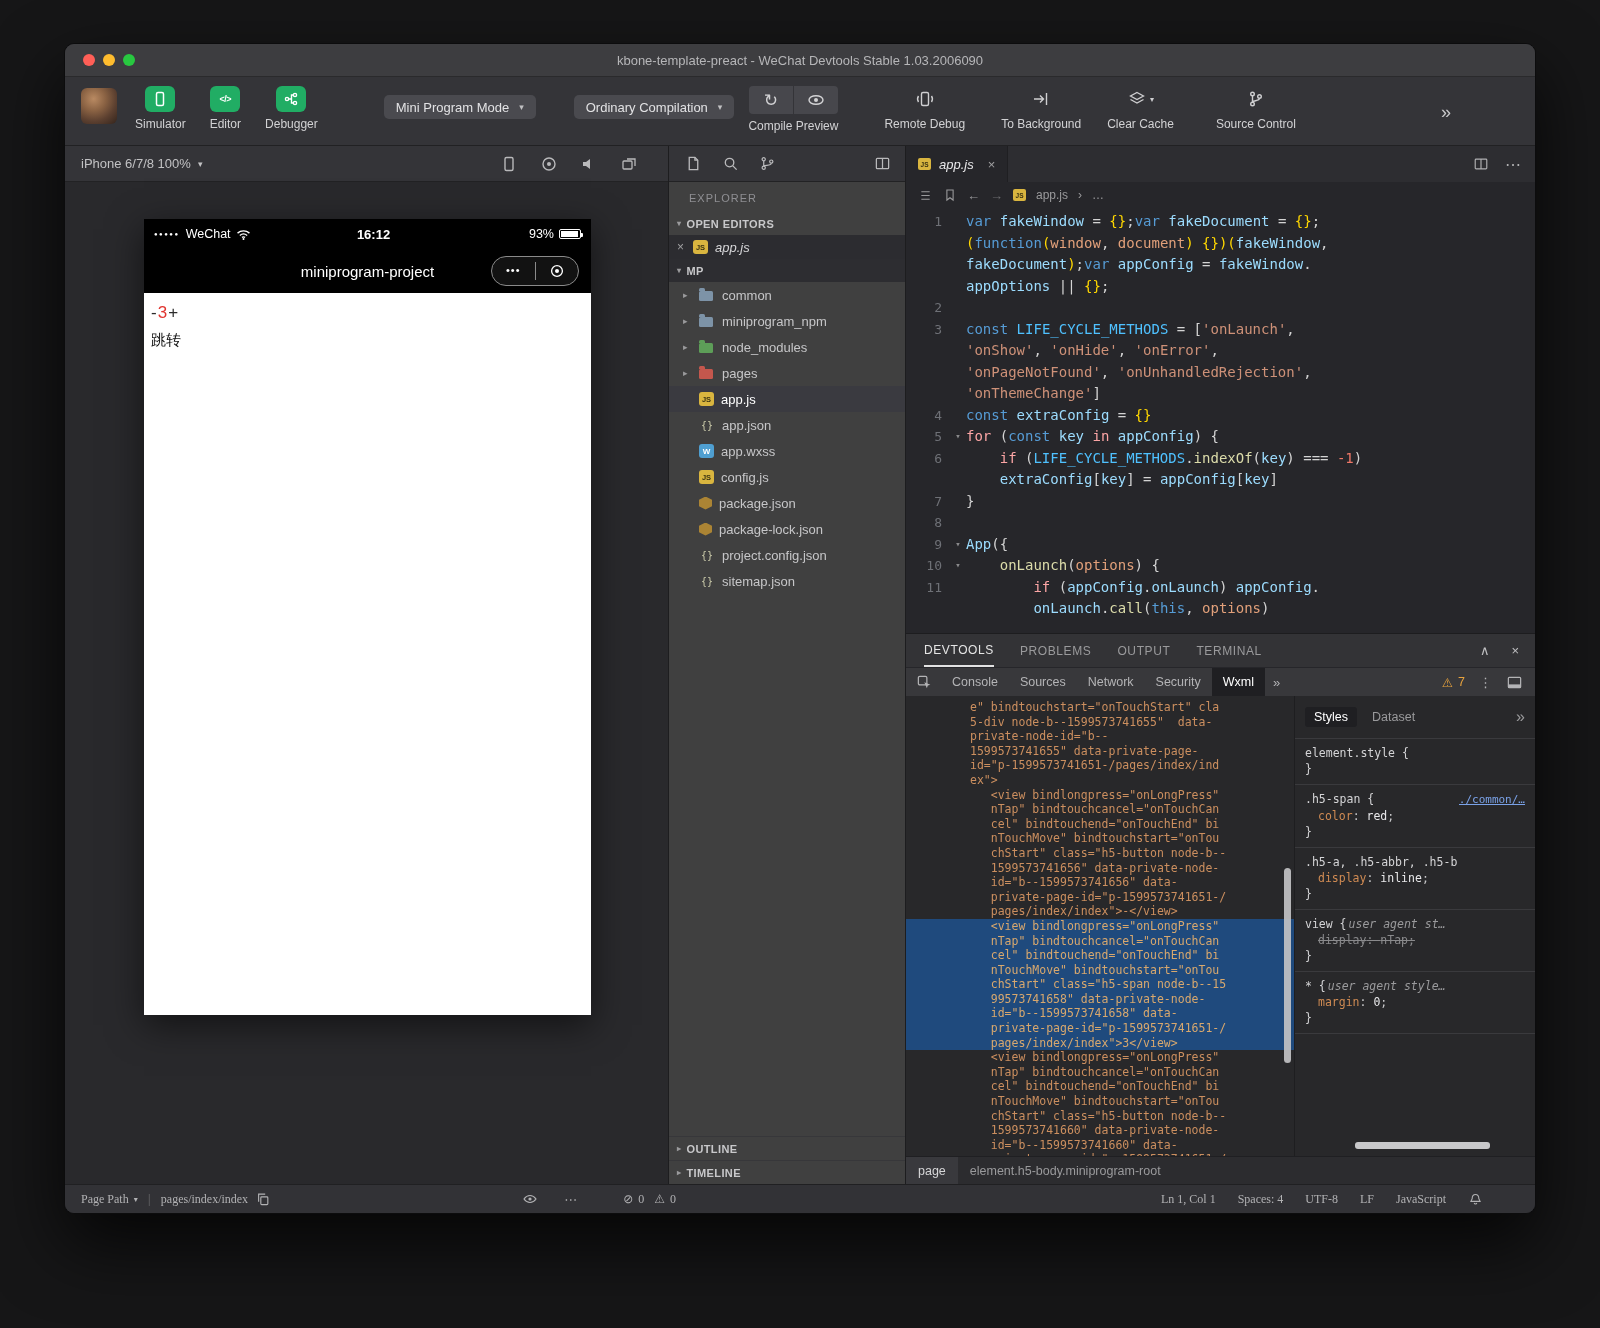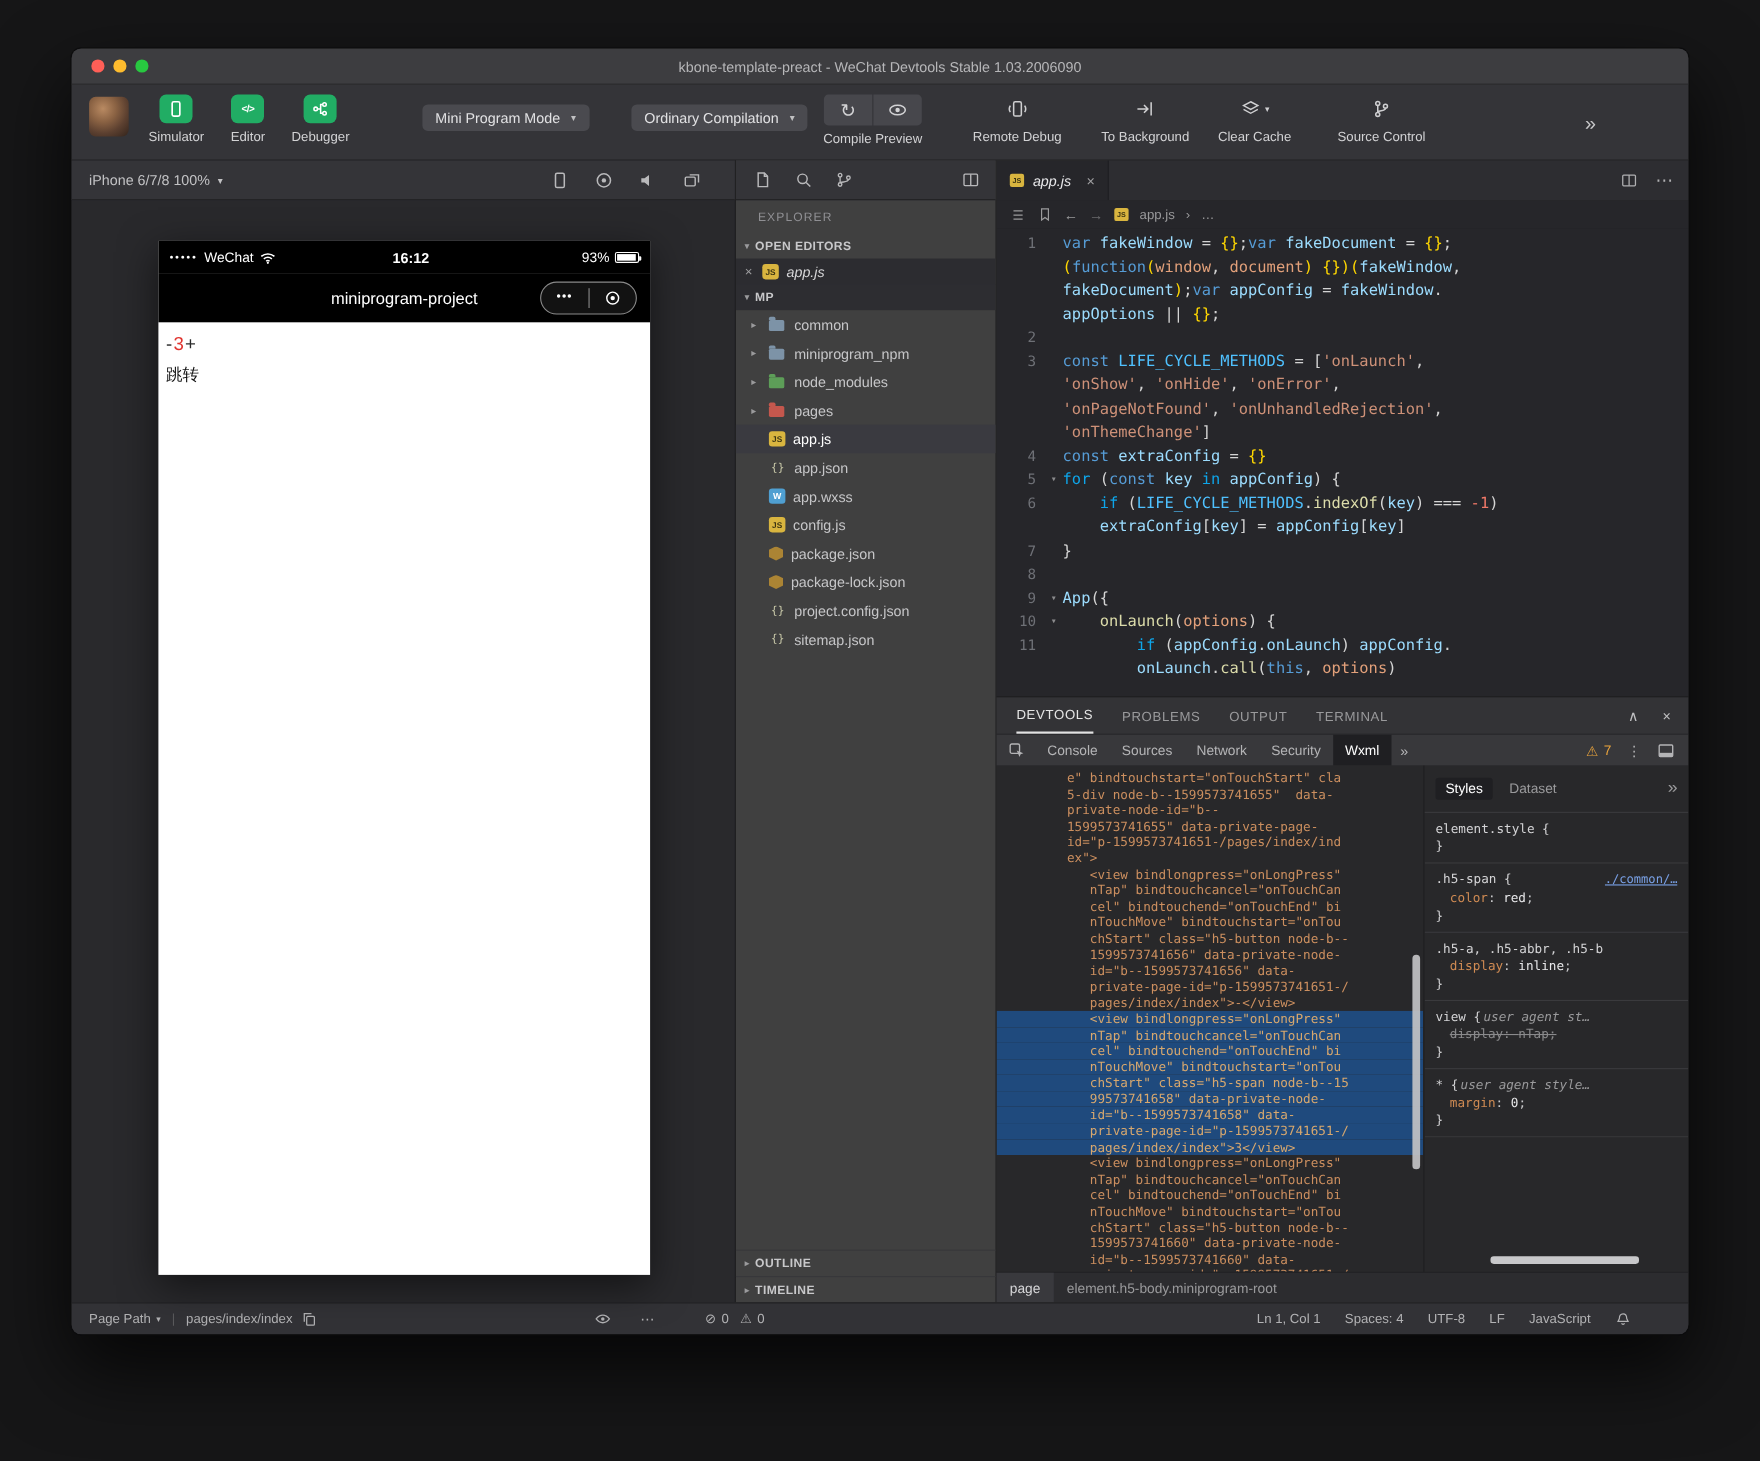--- a/index.html
+++ b/index.html
@@ -37,21 +37,21 @@
   
   .main { flex:1; display:flex; min-height:0;}
 
   
   .sim-panel { width:604px; background:#29292c; border-right:1px solid #1d1d1f; display:flex; flex-direction:column;}
   .panel-topbar { height:36px; background:#343438; border-bottom:1px solid #222224; display:flex; align-items:center; padding:0 16px; flex:0 0 auto;}
   .device-label { color:#c2c2c4; font-size:13px; display:flex; gap:7px; align-items:center;}
   .device-label .caret{font-size:9px;}
   .sim-icons { margin-left:auto; margin-right:14px; display:flex; gap:22px; align-items:center;}
   .sim-body { flex:1; position:relative;}
-  .phone { position:absolute; left:79px; top:37px; width:447px; height:940px; background:#fff; box-shadow:0 10px 34px rgba(0,0,0,.55);}
+  .phone { position:absolute; left:79px; top:37px; width:447px; height:796px; background:#fff; box-shadow:0 10px 34px rgba(0,0,0,.55);}
   .p-status { height:30px; background:#000; color:#fff; display:flex; align-items:center; padding:0 10px; font-size:12.5px;}
   .p-status .dots{ font-size:6px; letter-spacing:1.5px; margin-right:6px;}
   .p-status .time{ position:absolute; left:12px; right:0; text-align:center; font-weight:bold; font-size:13px;}
   .p-status{ position:relative;}
   .p-right { margin-left:auto; display:flex; align-items:center; gap:5px; z-index:1;}
   .battery { width:22px; height:10px; border:1px solid #fff; border-radius:2px; position:relative;}
   .battery::before{content:""; position:absolute; left:1px; top:1px; bottom:1px; width:86%; background:#fff;}
   .battery::after{content:""; position:absolute; right:-3px; top:2.5px; width:2px; height:4px; background:#fff; border-radius:0 1px 1px 0;}
   .p-nav { height:44px; background:#000; position:relative; display:flex; align-items:center; justify-content:center;}
   .p-title { color:#fff; font-size:15px;}
@@ -104,21 +104,21 @@
   .tab-right { margin-left:auto; display:flex; align-items:center; gap:16px; margin-right:14px; color:#b0b0b2;}
   .crumb-row { height:26px; background:#26262a; display:flex; align-items:center; gap:10px; padding:0 12px; color:#9a9a9c; font-size:12px; flex:0 0 auto;}
   .crumb-row .arrow{ font-size:13px;}
   .crumb-row .arrow.fwd{ color:#6a6a6d;}
   .mini-js { background:#d9b53f; color:#3a3312; border-radius:2px; font-size:6.5px; font-weight:bold; width:13px; height:12px; display:inline-flex; align-items:center; justify-content:center;}
   .code-area { flex:1; background:#26262a; overflow:hidden; font-family:"DejaVu Sans Mono",monospace; font-size:14px; padding-top:3px;}
   .code-row { display:flex; height:21.5px; line-height:21.5px; white-space:pre;}
   .lnum { width:44px; text-align:right; padding-right:8px; color:#6e7076; flex:0 0 auto; font-size:13px;}
   .fold { width:16px; color:#8a8a8c; font-size:9px; flex:0 0 auto; text-align:center;}
   .ctext { white-space:pre;}
-  .tk-k{color:#569cd6}.tk-c{color:#0ea5e9}.tk-v{color:#9cdcfe}.tk-C{color:#4fc1ff}
+  .tk-k{color:#569cd6}.tk-c{color:#fca5a5}.tk-v{color:#9cdcfe}.tk-C{color:#4fc1ff}
   .tk-s{color:#ce9178}.tk-f{color:#dcdcaa}.tk-p{color:#d4d4d4}.tk-b{color:#ffd700}
   .tk-e{color:#f07868}.tk-a{color:#e2a07a}
 
   
   .devtools { height:551px; display:flex; flex-direction:column; flex:0 0 auto; border-top:1px solid #1d1d1f; min-height:0;}
   .dt-header { height:34px; background:#333336; border-bottom:1px solid #26262a; display:flex; align-items:stretch; padding-left:18px; flex:0 0 auto;}
   .dt-tab { display:flex; align-items:center; margin-right:26px; color:#9a9a9c; font-size:12px; letter-spacing:.6px;}
   .dt-tab.active { color:#e5e5e5; border-bottom:2px solid #e2e2e2;}
   .dt-header-right{ margin-left:auto; display:flex; gap:22px; align-items:center; margin-right:16px; color:#c0c0c2; font-size:13px;}
   .insp-row { height:28px; background:#38383b; display:flex; align-items:center; padding-left:10px; flex:0 0 auto;}
@@ -150,21 +150,21 @@
   .pval { color:#e8e8ea;}
   .prop.struck .pname,.prop.struck .pval,.prop.struck .pcolon,.prop.struck .psemi { color:#8a8a8c; text-decoration:line-through;}
   .rclose { color:#d4d4d6;}
   .st-scrollbar { position:absolute; bottom:7px; left:60px; width:135px; height:7px; background:#c8c8ca; border-radius:3px;}
   .dt-crumbs { height:28px; background:#2c2c2f; border-top:1px solid #1f1f22; display:flex; align-items:center; flex:0 0 auto;}
   .dt-crumb-page { padding:0 12px; height:100%; display:flex; align-items:center; background:#39393d; color:#d6d6d8; font-size:12.5px;}
   .dt-crumb-el { margin-left:12px; color:#9a9a9c; font-size:12.5px;}
 
   
   .statusbar { height:29px; background:#323236; border-top:1px solid #202022; display:flex; align-items:center; padding:0 16px; color:#b2b2b4; font-size:12px; flex:0 0 auto;}
-  .sb-item { display:flex; align-items:center; gap:5px; white-space:nowrap;}
+  .sb-item { display:flex; align-items:center; gap:5px; white-space:nowrap;font-family:Liberation Serif, serif;}
   .sb-sep { color:#5a5a5c; margin:0 10px;}
   .sb-caret{ font-size:8px;}
   .sb-eye { margin-left:252px;}
   .sb-more { margin-left:26px; font-size:13px;}
   .sb-problems { margin-left:46px; display:flex; gap:10px;}
   .sb-right { margin-left:auto; display:flex; gap:22px; align-items:center; margin-right:36px;}
   svg.ic { display:block;}
 </style>
 </head>
 <body>

